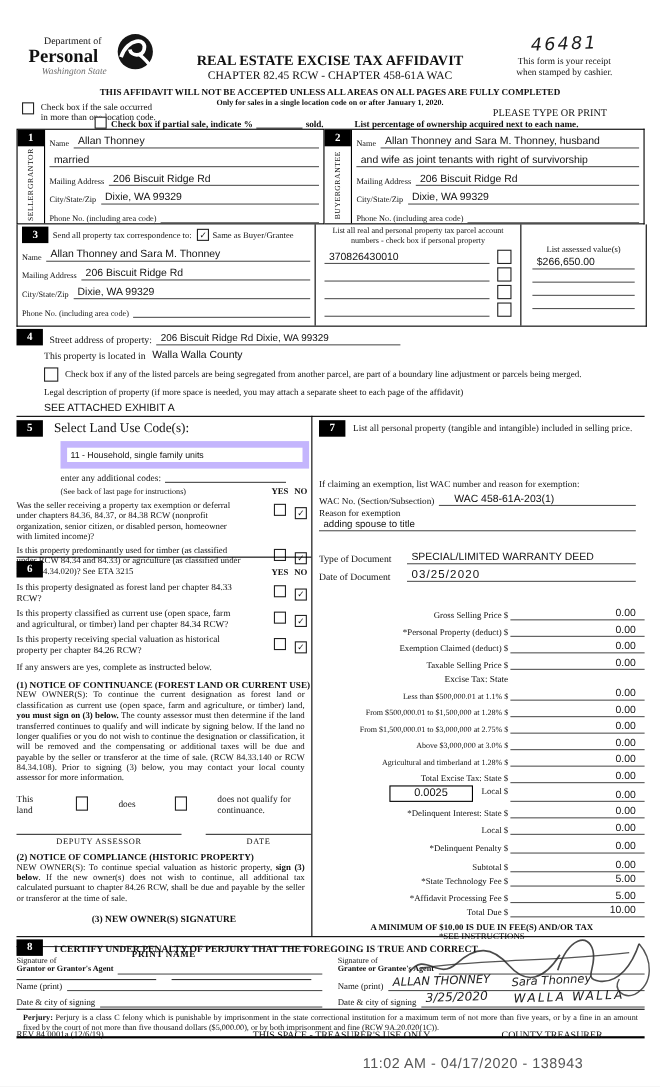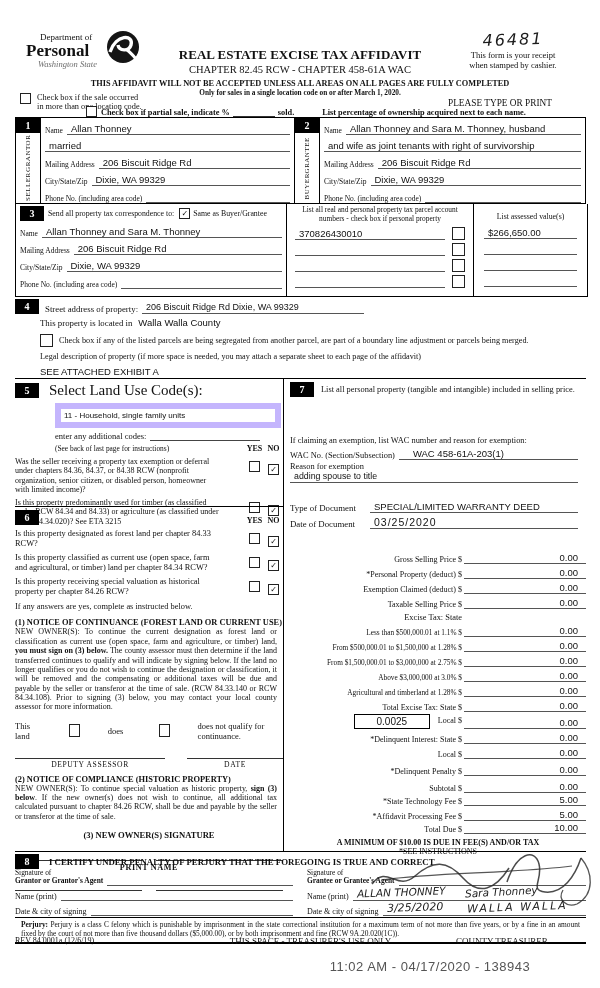--- a/index.html
+++ b/index.html
@@ -65,21 +65,21 @@
     <div style="font-size:10.5px;margin-top:1px;">CHAPTER 82.45 RCW - CHAPTER 458-61A WAC</div>
   </div>
 
   <div class="abs ctr" style="left:438px;top:30px;width:150px;">
     <div class="hw" style="font-size:16px;letter-spacing:2px;transform:rotate(-2deg);">46481</div>
     <div style="font-size:8.5px;line-height:1.2;margin-top:1px;">This form is your receipt</div>
     <div style="font-size:8.5px;line-height:1.2;">when stamped by cashier.</div>
   </div>
 
   <div class="abs ctr b" style="left:0;top:79px;width:600px;font-size:8.3px;">THIS AFFIDAVIT WILL NOT BE ACCEPTED UNLESS ALL AREAS ON ALL PAGES ARE FULLY COMPLETED</div>
-  <div class="abs ctr b" style="left:0;top:88px;width:600px;font-size:7.3px;">Only for sales in a single location code on or after March 1, 2020.</div>
+  <div class="abs ctr b" style="left:0;top:88px;width:600px;font-size:7.3px;">Only for sales in a single location code on or after January 1, 2020.</div>
 
   <div class="abs" style="left:20px;top:93px;font-size:8.3px;">
     <span class="cb"></span>
     <span style="display:inline-block;vertical-align:top;padding-left:4px;">
       <span>Check box if the sale occurred</span><br>
       <span>in more than one location code.</span>
     </span>
   </div>
   <div class="abs" style="left:448px;top:98px;font-size:9.3px;">PLEASE TYPE OR PRINT</div>
 
@@ -226,21 +226,21 @@
           </span>
         <span class="cb big" style="margin-left:7px;"></span>
       </div>
       <div class="frow" style="height:16px;">
         <span class="line">
             <span class="val"></span>
           </span>
         <span class="cb big" style="margin-left:7px;"></span>
       </div>
     </div>
-    <div style="flex:1;padding:8px 10px;display:flex;flex-direction:column;">
+    <div style="flex:1;padding:18px 10px;display:flex;flex-direction:column;">
       <div class="ctr" style="font-size:7.8px;">List assessed value(s)</div>
       <div class="frow" style="height:16px;margin-top:2px;">
         <span class="line">
             <span class="val">$266,650.00</span>
           </span>
       </div>
       <div class="frow" style="height:16px;">
         <span class="line">
             <span class="val"></span>
           </span>
@@ -275,21 +275,21 @@
       <span class="cb big" style="margin-right:6px;"></span>
       <span>Check box if any of the listed parcels are being segregated from another parcel, are part of a boundary line adjustment or parcels being merged.</span>
     </div>
     <div style="margin:5px 0 0 25px;font-size:8.2px;">Legal description of property (if more space is needed, you may attach a separate sheet to each page of the affidavit)</div>
     <div class="sans" style="margin:5px 0 0 25px;font-size:9.5px;">SEE ATTACHED EXHIBIT A</div>
   </div>
 
   <div class="abs" style="left:15px;top:378px;width:268px;height:128px;border-top:1px solid #000;padding-top:3px;">
     <div style="display:flex;align-items:center;">
       <span class="numbox">5</span>
-      <span style="font-size:15px;margin-left:10px;">Select Land Use Code(s):</span>
+      <span style="font-size:12px;margin-left:10px;">Select Land Use Code(s):</span>
     </div>
     <div class="sans" style="margin:4px 2px 0 40px;border:6px solid #c4b5fd;font-size:8px;padding:2px 3px;">11 - Household, single family units</div>
     <div style="margin:3px 0 0 40px;display:flex;align-items:flex-end;font-size:8.5px;">
       <span>enter any additional codes:</span>
       <span style="width:110px;border-bottom:1px solid #444;margin-left:4px;"></span>
     </div>
     <div style="margin:3px 0 0 40px;display:flex;align-items:flex-end;">
       <span style="font-size:7.4px;">(See back of last page for instructions)</span>
       <span style="flex:1;"></span>
       <span class="yn">

